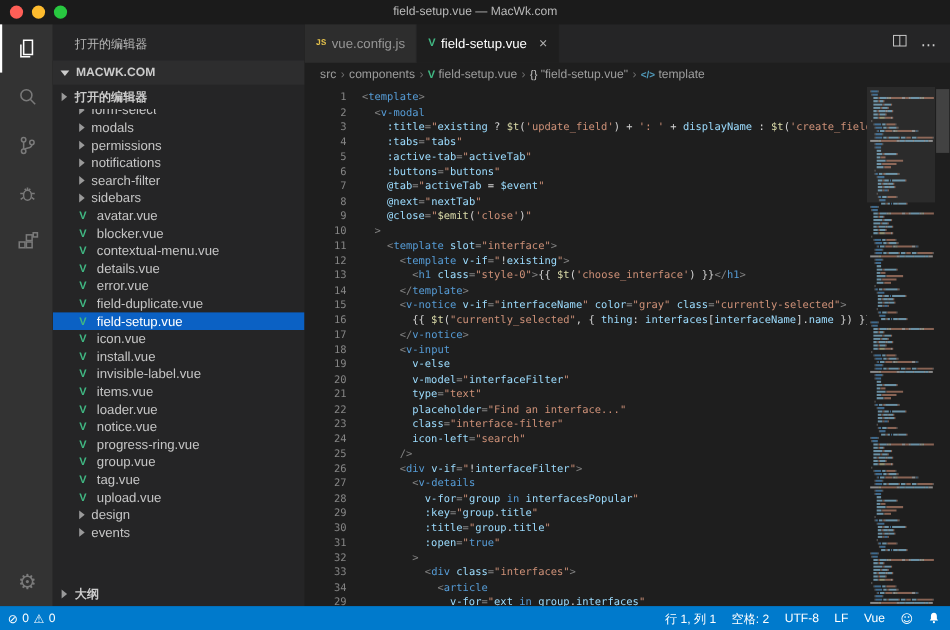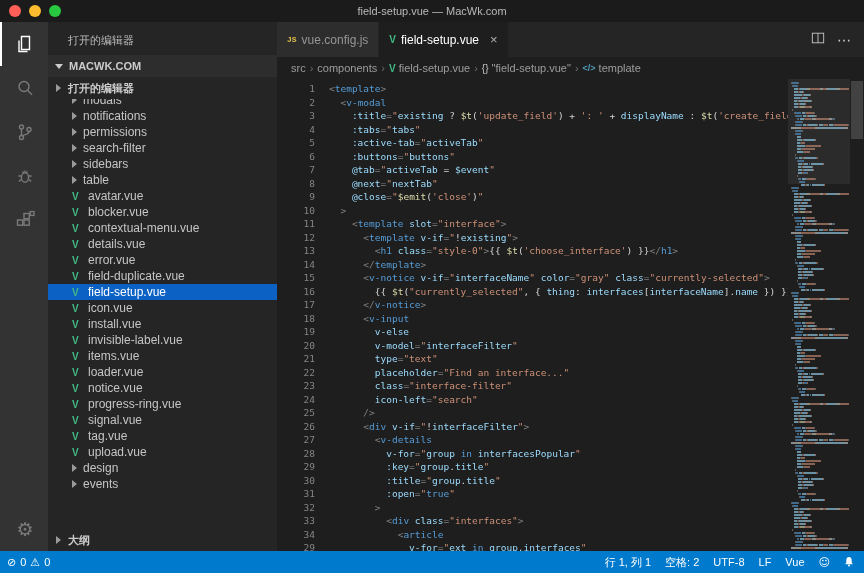--- a/index.html
+++ b/index.html
@@ -164,43 +164,43 @@
         <span class="chev down"></span>
         <span>MACWK.COM</span>
       </div>
       <div class="section-header">
         <span class="chev right"></span>
         <span>打开的编辑器</span>
       </div>
       <div class="tree">
           <div class="tree-row">
             <span class="chev right"></span>
+            <span class="tree-label">form-select</span>
+          </div>
+          <div class="tree-row">
+            <span class="chev right"></span>
             <span class="tree-label">modals</span>
           </div>
           <div class="tree-row">
             <span class="chev right"></span>
+            <span class="tree-label">permissions</span>
+          </div>
+          <div class="tree-row">
+            <span class="chev right"></span>
             <span class="tree-label">notifications</span>
           </div>
           <div class="tree-row">
             <span class="chev right"></span>
-            <span class="tree-label">permissions</span>
-          </div>
-          <div class="tree-row">
-            <span class="chev right"></span>
             <span class="tree-label">search-filter</span>
           </div>
           <div class="tree-row">
             <span class="chev right"></span>
             <span class="tree-label">sidebars</span>
           </div>
           <div class="tree-row">
-            <span class="chev right"></span>
-            <span class="tree-label">table</span>
-          </div>
-          <div class="tree-row">
             <span class="vue-badge">V</span>
             <span class="tree-label">avatar.vue</span>
           </div>
           <div class="tree-row">
             <span class="vue-badge">V</span>
             <span class="tree-label">blocker.vue</span>
           </div>
           <div class="tree-row">
             <span class="vue-badge">V</span>
             <span class="tree-label">contextual-menu.vue</span>
@@ -244,21 +244,21 @@
           <div class="tree-row">
             <span class="vue-badge">V</span>
             <span class="tree-label">notice.vue</span>
           </div>
           <div class="tree-row">
             <span class="vue-badge">V</span>
             <span class="tree-label">progress-ring.vue</span>
           </div>
           <div class="tree-row">
             <span class="vue-badge">V</span>
-            <span class="tree-label">signal.vue</span>
+            <span class="tree-label">group.vue</span>
           </div>
           <div class="tree-row">
             <span class="vue-badge">V</span>
             <span class="tree-label">tag.vue</span>
           </div>
           <div class="tree-row">
             <span class="vue-badge">V</span>
             <span class="tree-label">upload.vue</span>
           </div>
           <div class="tree-row">

